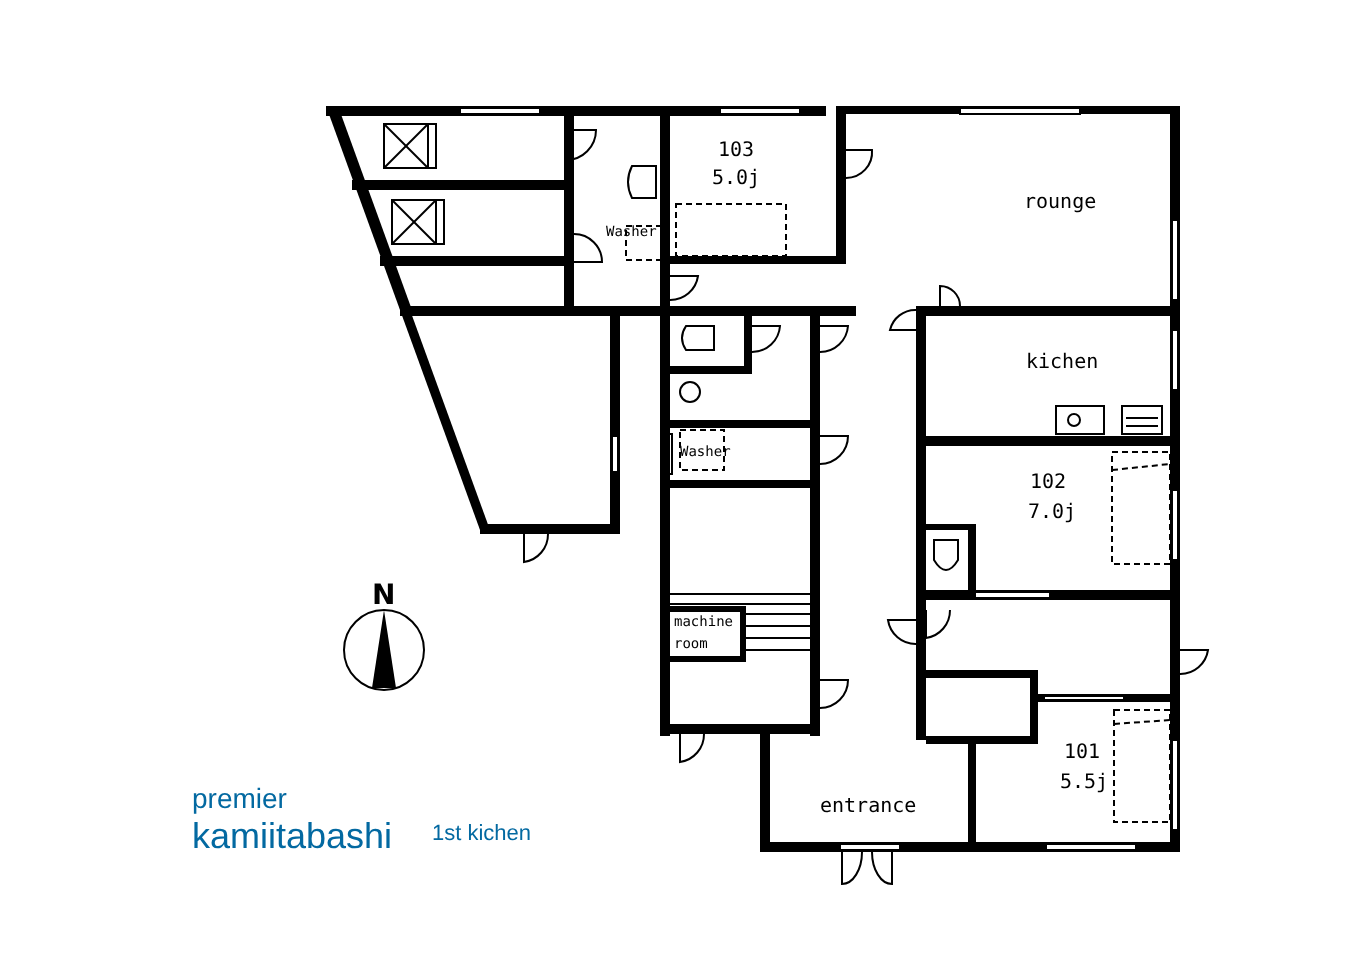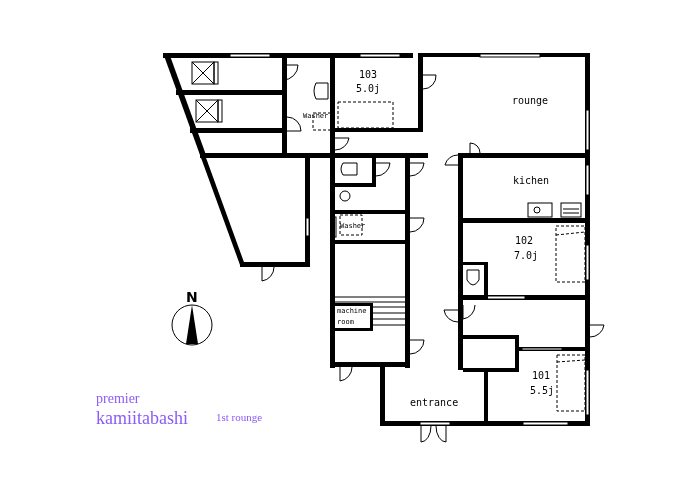--- a/index.html
+++ b/index.html
@@ -4,21 +4,21 @@
   <style>
     html, body { margin: 0; padding: 0; background: #ffffff; }
     body { width: 683px; height: 483px; position: relative; overflow: hidden; font-family: "DejaVu Sans Mono", monospace; }
     svg { position: absolute; left: 0; top: 0; }
     .wall { fill: #000; }
     .thin { stroke: #000; stroke-width: 1; fill: none; }
     .dash { stroke: #000; stroke-width: 1; fill: none; stroke-dasharray: 3 2; }
     .win { fill: #fff; stroke: #000; stroke-width: 1; }
     .lbl { font-family: "DejaVu Sans Mono", monospace; font-size: 10px; fill: #000; }
     .lbl-sm { font-family: "DejaVu Sans Mono", monospace; font-size: 7px; fill: #000; }
-    .title { position: absolute; font-family: Liberation Serif, serif; color: #8b5cf6; line-height: 1; }
+    .title { position: absolute; font-family: Liberation Sans, sans-serif; color: #0369a1; line-height: 1; }
   </style>
 </head>
 <body>
 
 <svg width="683" height="483" viewBox="0 0 683 483">
 
   <g>
 
     <rect class="wall" x="163" y="53" width="250" height="5"></rect>
     <rect class="wall" x="420" y="53" width="170" height="4"></rect>
@@ -175,13 +175,13 @@
 
   <g>
     <text x="186" y="302" font-family="DejaVu Sans, sans-serif" font-weight="bold" font-size="14">N</text>
     <circle cx="192" cy="325" r="20" class="thin"></circle>
     <polygon points="192,305 186,344 198,344" fill="#000"></polygon>
   </g>
 </svg>
 
 <div class="title" style="left:96px; top:392px; font-size:14px;">premier</div>
 <div class="title" style="left:96px; top:409px; font-size:18px;">kamiitabashi</div>
-<div class="title" style="left:216px; top:412px; font-size:11px;">1st rounge</div>
+<div class="title" style="left:216px; top:412px; font-size:11px;">1st kichen</div>
 
 </body></html>

